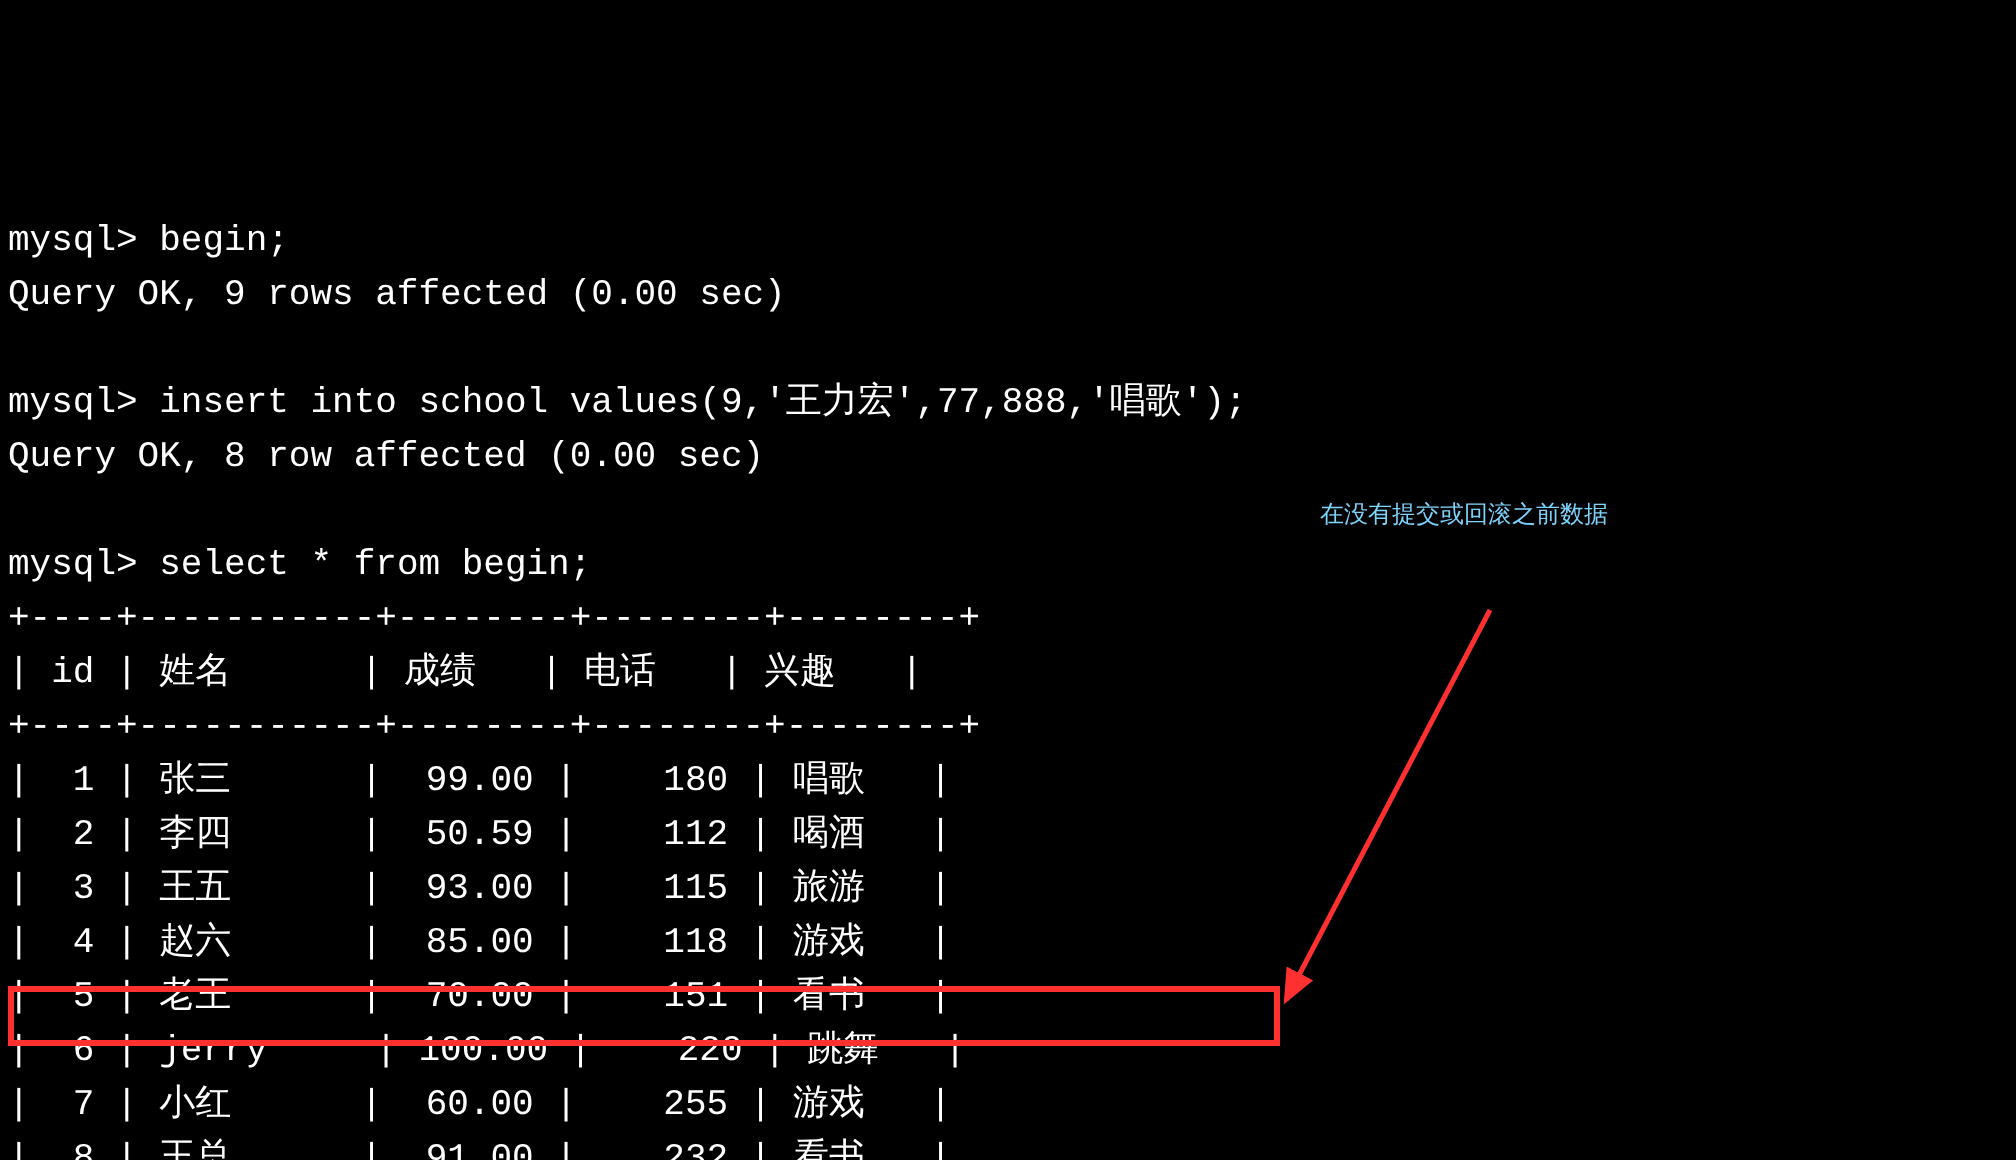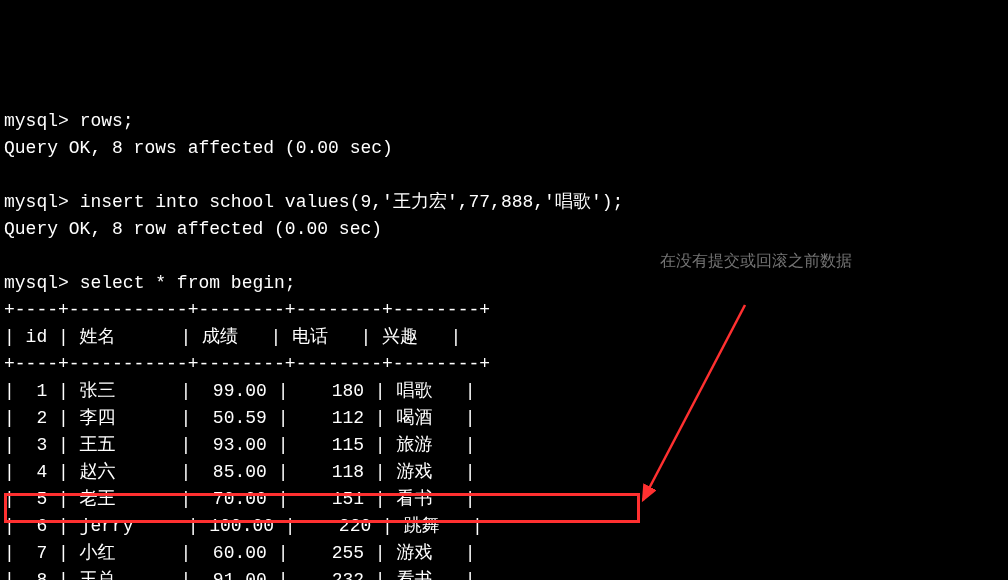--- a/index.html
+++ b/index.html
@@ -18,44 +18,44 @@
       height: 580px;
       overflow: hidden;
       position: relative;
       padding: 0 4px;
     }
     .terminal {
       position: relative;
     }
     .annotation {
       position: absolute;
-      color: #737373;
-      font-family: Liberation Serif, serif;
-      font-size: 16px;
+      color: #7dd3fc;
+      font-family: Liberation Mono, monospace;
+      font-size: 12px;
       white-space: normal;
       width: 320px;
       line-height: 1.4;
     }
     .arrow-svg {
       position: absolute;
       pointer-events: none;
     }
     .highlight-box {
       position: absolute;
       border: 3px solid #ff3030;
       pointer-events: none;
     }
   </style>
 </head>
 <body>
 
 
 
-<div class="terminal"><span>mysql&gt;</span> <span>rows;</span>
-<span>Query OK, 8 rows affected (0.00 sec)</span>
+<div class="terminal"><span>mysql&gt;</span> <span>begin;</span>
+<span>Query OK, 9 rows affected (0.00 sec)</span>
 
 <span>mysql&gt;</span> <span>insert into school values(9,'王力宏',77,888,'唱歌');</span>
 <span>Query OK, 8 row affected (0.00 sec)</span>
 
 <span>mysql&gt;</span> <span>select * from begin;</span>
 <span>+----+-----------+--------+--------+--------+</span>
 <span>| id | 姓名      | 成绩   | 电话   | 兴趣   |</span>
 <span>+----+-----------+--------+--------+--------+</span>
 <span>|  1 | 张三      |  99.00 |    180 | 唱歌   |</span>
 <span>|  2 | 李四      |  50.59 |    112 | 喝酒   |</span>

